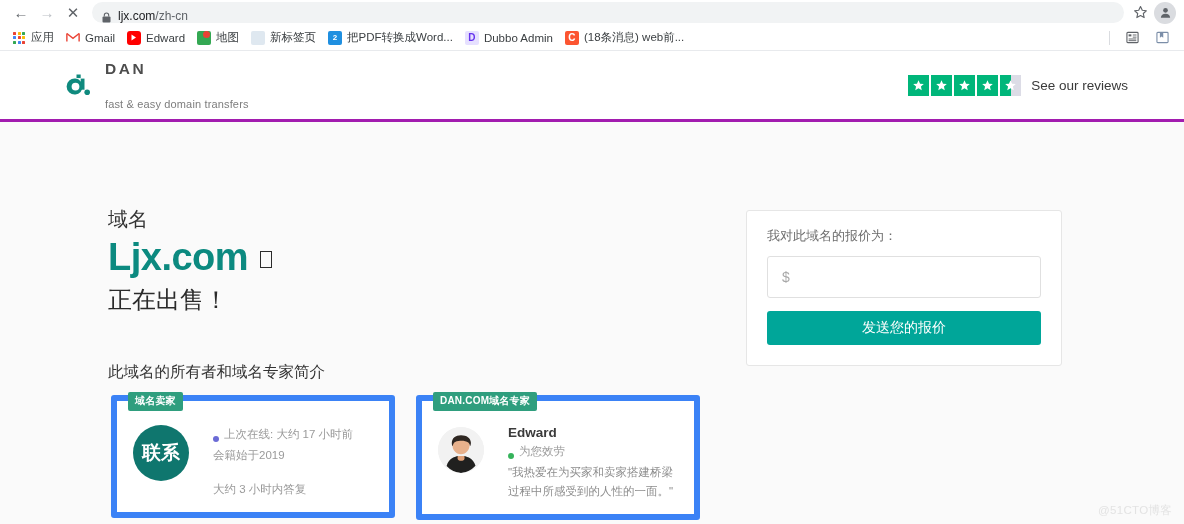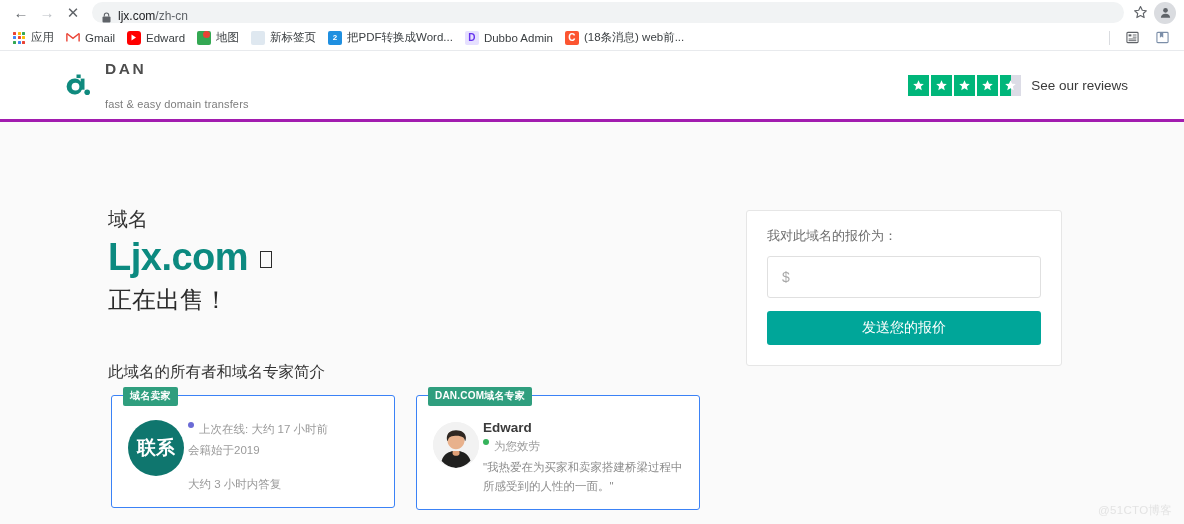--- a/index.html
+++ b/index.html
@@ -189,26 +189,26 @@
     top: -2px;
   }
   .for-sale { font-size: 24px; color: #2b2b2b; margin-top: 6px; line-height: 1.2; }
 
   .section-title { font-size: 15.5px; color: #333; margin-top: 48px; margin-bottom: 12px; }
 
   .people-row { display: flex; gap: 21px; align-items: flex-start; margin-left: 3px; }
 
   .person-card {
     background: #ffffff;
-    border: 1px solid #3b82f6;
+    border: 6px solid #3b82f6;
     border-radius: 3px;
     position: relative;
     padding: 22px 16px 14px 16px;
     display: flex;
-    gap: 4px;
+    gap: 24px;
   }
   .person-card.seller { width: 284px; min-height: 100px; }
   .person-card.expert { width: 284px; min-height: 92px; }
 
   .card-badge {
     position: absolute;
     top: -9px; left: 11px;
     background: #2f9e7e;
     color: #ffffff;
     font-size: 10px;
@@ -235,21 +235,21 @@
     background: #f0f0f0;
     flex: 0 0 auto;
     margin-top: 4px;
     overflow: hidden;
     position: relative;
   }
   .person-info { min-width: 0; padding-top: 2px; }
   .person-name { font-size: 14.5px; font-weight: bold; color: #3b3b3b; line-height: 1.25; }
   .person-name.small { font-size: 13.5px; }
   .status-line {
-    display: flex; align-items: flex-start; gap: 5px;
+    display: flex; align-items: flex-end; gap: 5px;
     font-size: 11.5px; color: #9a9a9a; margin-top: 2px;
   }
   .dot { width: 6px; height: 6px; border-radius: 50%; flex: 0 0 auto; }
   .meta-line { font-size: 11.5px; color: #9a9a9a; margin-top: 5px; line-height: 1.45; }
   .quote-line { font-size: 11.5px; color: #8d8d8d; margin-top: 4px; line-height: 1.6; max-width: 205px; }
 
   
   .bid-panel {
     width: 316px;
     background: #ffffff;

